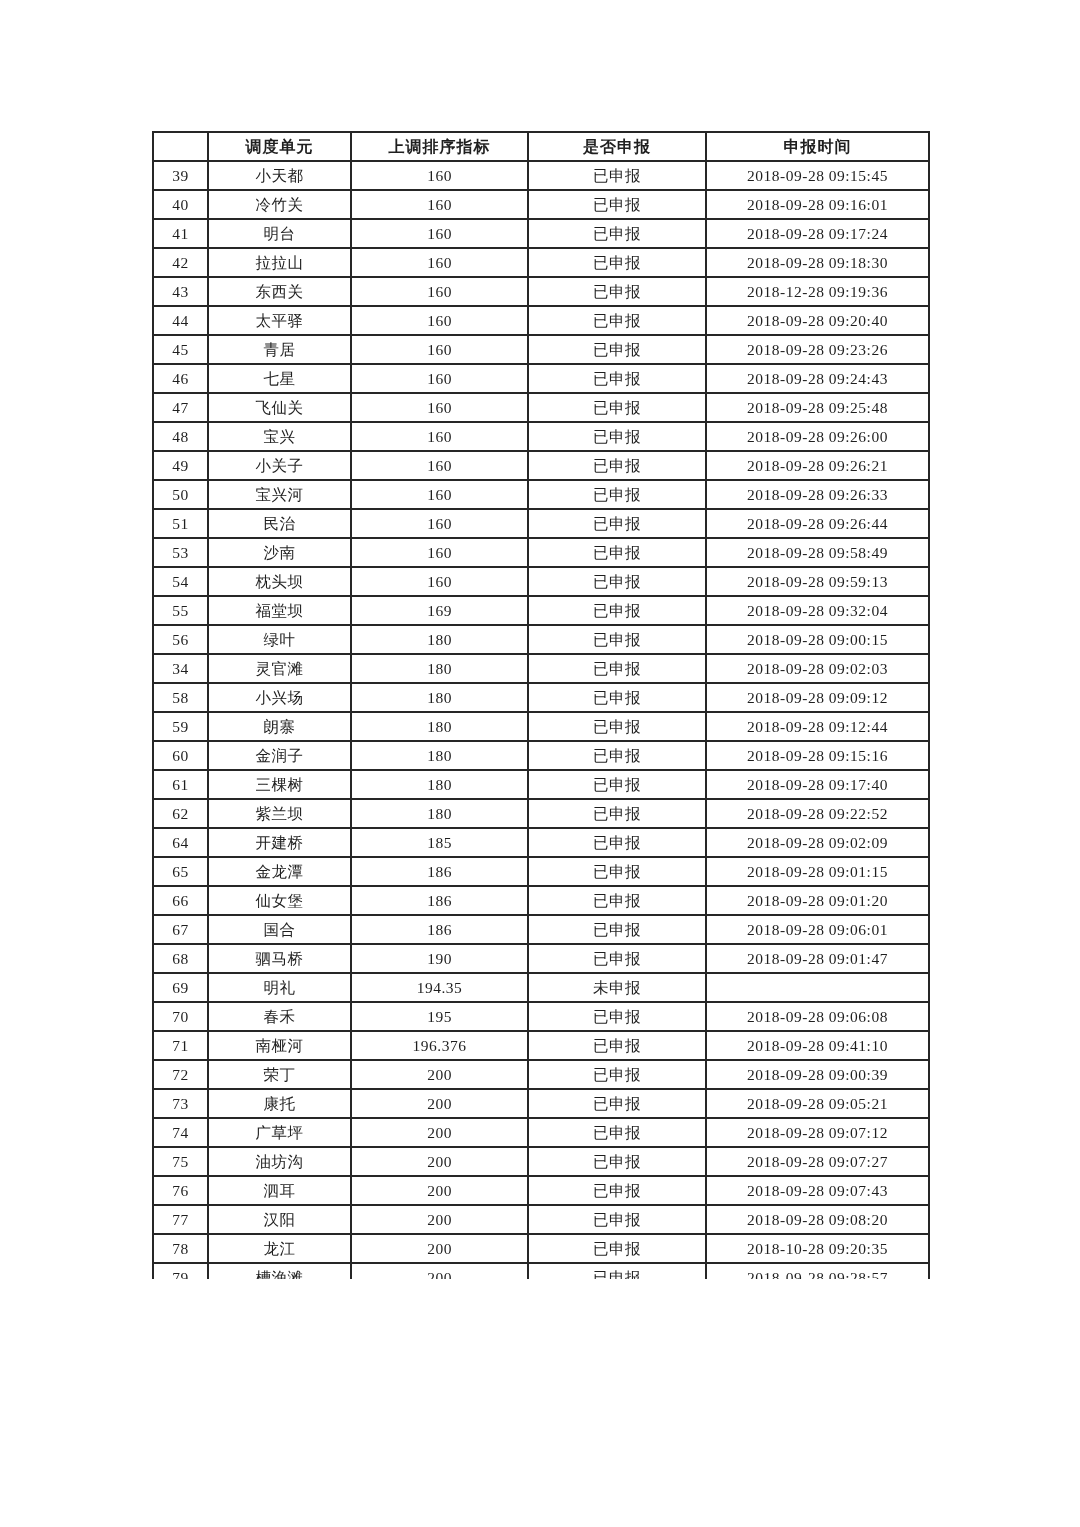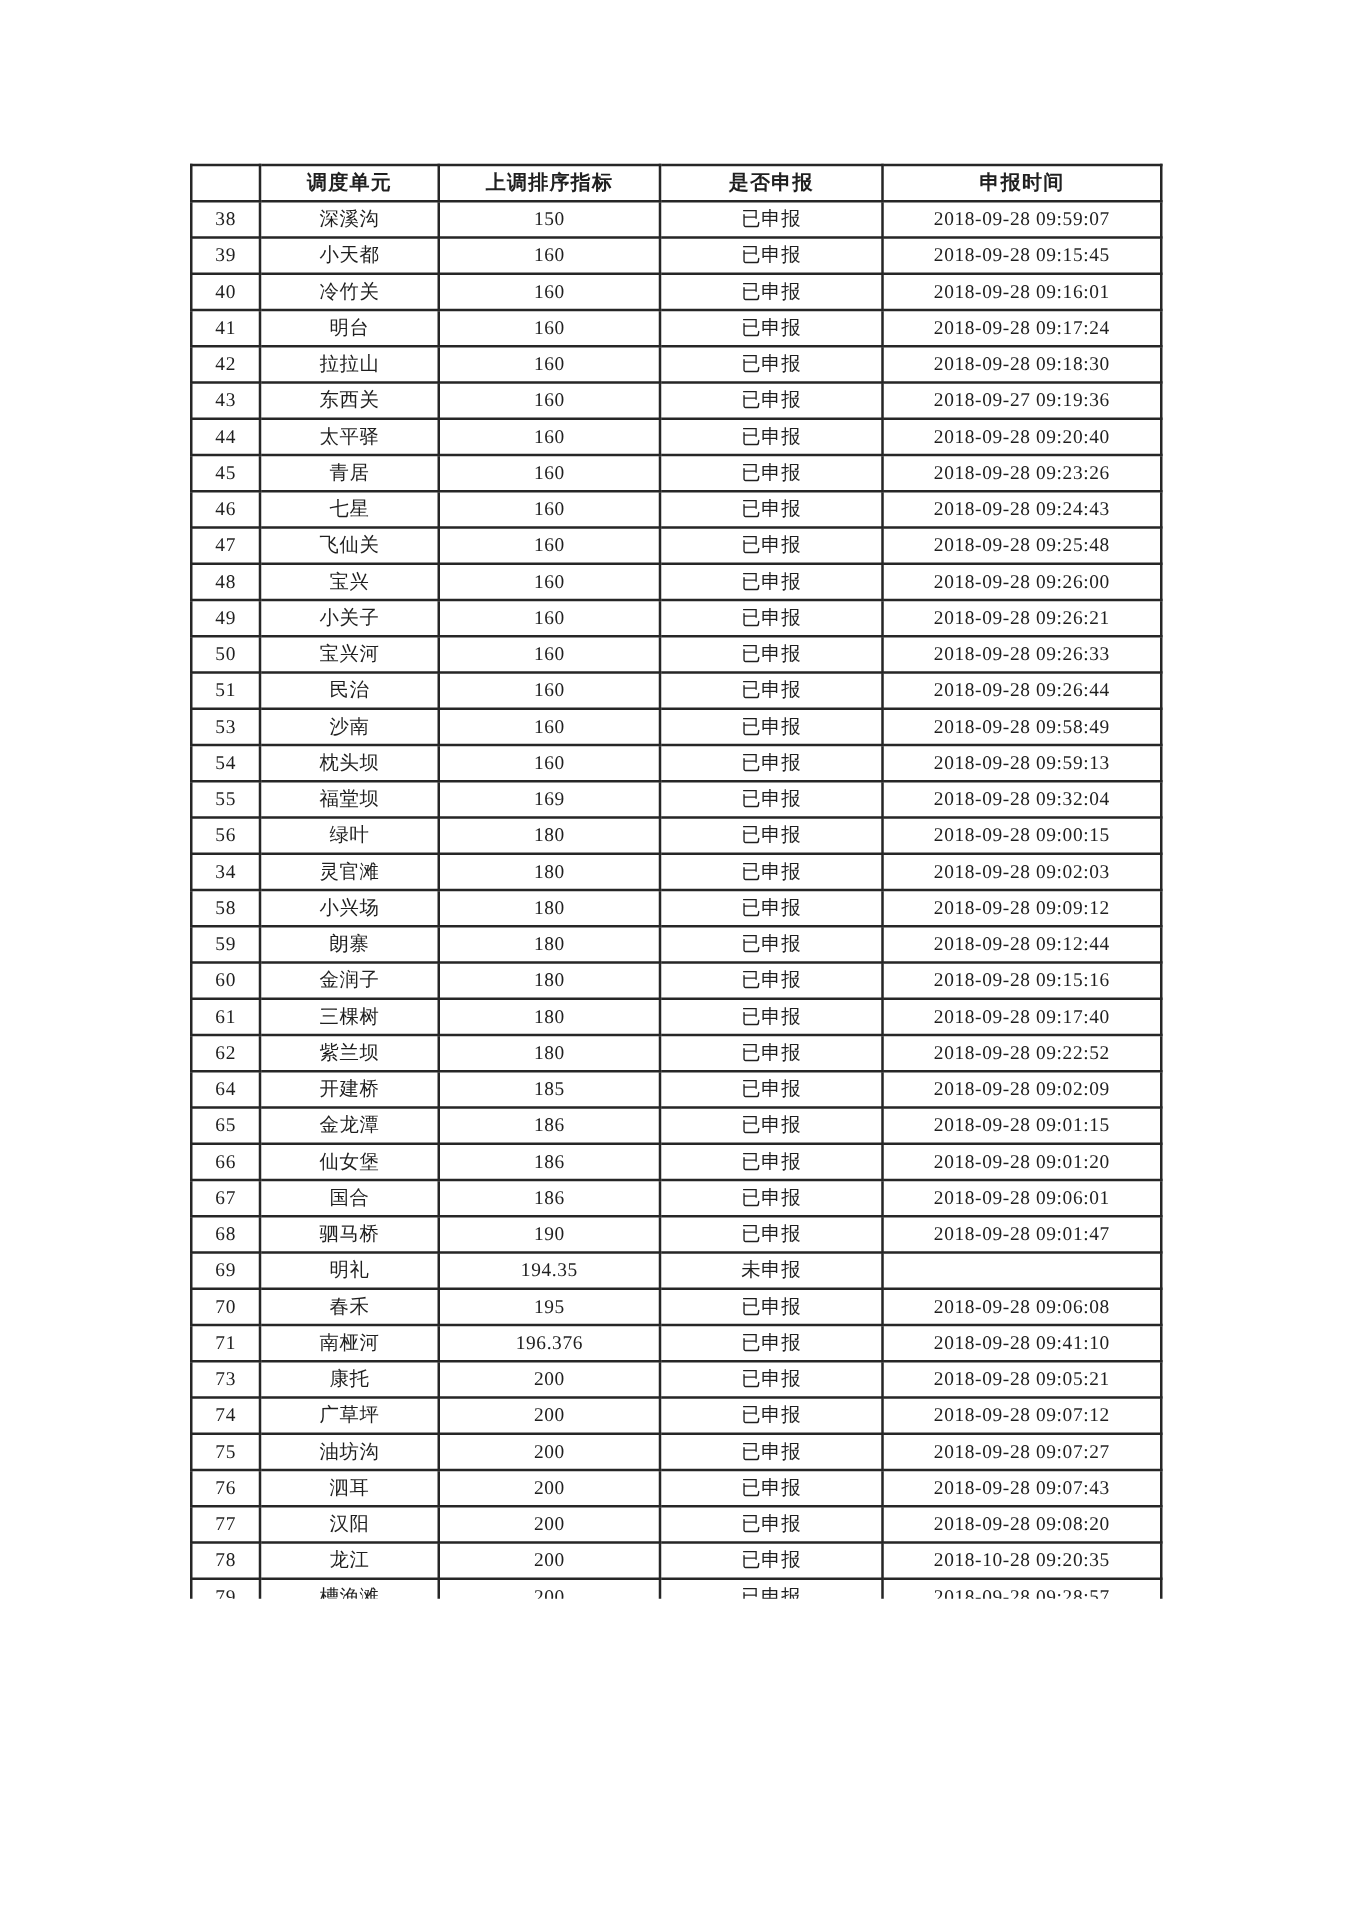--- a/index.html
+++ b/index.html
@@ -80,27 +80,20 @@
       <tr>
           <th></th>
           <th>调度单元</th>
           <th>上调排序指标</th>
           <th>是否申报</th>
           <th>申报时间</th>
         </tr>
     </thead>
     <tbody>
         <tr>
-          <td>38</td>
-          <td>深溪沟</td>
-          <td>150</td>
-          <td>已申报</td>
-          <td>2018-09-28 09:59:07</td>
-        </tr>
-        <tr>
           <td>39</td>
           <td>小天都</td>
           <td>160</td>
           <td>已申报</td>
           <td>2018-09-28 09:15:45</td>
         </tr>
         <tr>
           <td>40</td>
           <td>冷竹关</td>
           <td>160</td>
@@ -119,21 +112,21 @@
           <td>拉拉山</td>
           <td>160</td>
           <td>已申报</td>
           <td>2018-09-28 09:18:30</td>
         </tr>
         <tr>
           <td>43</td>
           <td>东西关</td>
           <td>160</td>
           <td>已申报</td>
-          <td>2018-09-27 09:19:36</td>
+          <td>2018-12-28 09:19:36</td>
         </tr>
         <tr>
           <td>44</td>
           <td>太平驿</td>
           <td>160</td>
           <td>已申报</td>
           <td>2018-09-28 09:20:40</td>
         </tr>
         <tr>
           <td>45</td>
@@ -304,20 +297,27 @@
           <td>2018-09-28 09:06:08</td>
         </tr>
         <tr>
           <td>71</td>
           <td>南桠河</td>
           <td>196.376</td>
           <td>已申报</td>
           <td>2018-09-28 09:41:10</td>
         </tr>
         <tr>
+          <td>72</td>
+          <td>荣丁</td>
+          <td>200</td>
+          <td>已申报</td>
+          <td>2018-09-28 09:00:39</td>
+        </tr>
+        <tr>
           <td>73</td>
           <td>康托</td>
           <td>200</td>
           <td>已申报</td>
           <td>2018-09-28 09:05:21</td>
         </tr>
         <tr>
           <td>74</td>
           <td>广草坪</td>
           <td>200</td>

